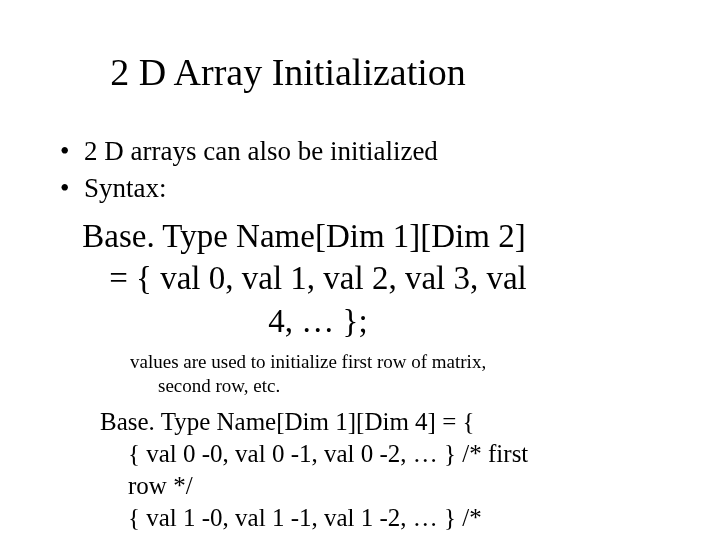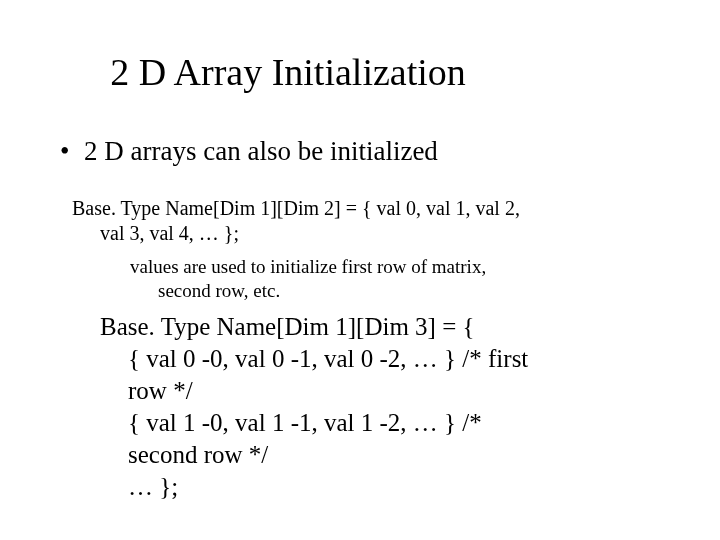--- a/index.html
+++ b/index.html
@@ -17,44 +17,45 @@
     box-sizing: border-box;
     padding: 30px 40px 20px 40px;
   }
   .title {
     text-align: center;
     font-size: 38px;
     margin: 20px 0 40px 0;
     font-weight: normal;
   }
   .bullets {
-    margin: 0 0 27px 20px;
+    margin: 0 0 10px 20px;
     padding: 0;
     list-style: none;
   }
   .bullets li {
     font-size: 27px;
     line-height: 1.28;
     margin-bottom: 2px;
     position: relative;
     padding-left: 24px;
   }
   .bullets li::before {
     content: "•";
     position: absolute;
     left: 0;
     top: 0;
     font-size: 27px;
   }
   .sub {
     margin: 2px 0 8px 32px;
-    font-size: 20px;
+    font-size: 33px;
     line-height: 1.28;
     text-indent: -28px;
     padding-left: 28px;
+    text-align: center;
   }
   .subsub {
     margin: 4px 0 8px 90px;
     font-size: 19px;
     line-height: 1.28;
     text-indent: -28px;
     padding-left: 28px;
   }
   .codeblock {
     margin: 0 0 0 60px;
@@ -66,26 +67,27 @@
 </style>
 </head>
 <body>
 
 <div class="slide">
 
   <div class="title">2 D Array Initialization</div>
 
   <ul class="bullets">
     <li>2 D arrays can also be initialized</li>
+    <li>Syntax:</li>
   </ul>
 
   <div class="sub">Base. Type Name[Dim 1][Dim 2] = { val 0, val 1, val 2, val 3, val 4, … };</div>
 
   <div class="subsub">values are used to initialize first row of matrix, second row, etc.</div>
 
   <div class="codeblock">
-    <div class="row0">Base. Type Name[Dim 1][Dim 3] = {</div>
+    <div class="row0">Base. Type Name[Dim 1][Dim 4] = {</div>
     <div class="row1">{ val 0 -0, val 0 -1, val 0 -2, … }  /* first row */</div>
     <div class="row1">{ val 1 -0, val 1 -1, val 1 -2, … }  /* second row */</div>
     <div class="row1">… };</div>
   </div>
 
 </div>
 
 </body></html>

